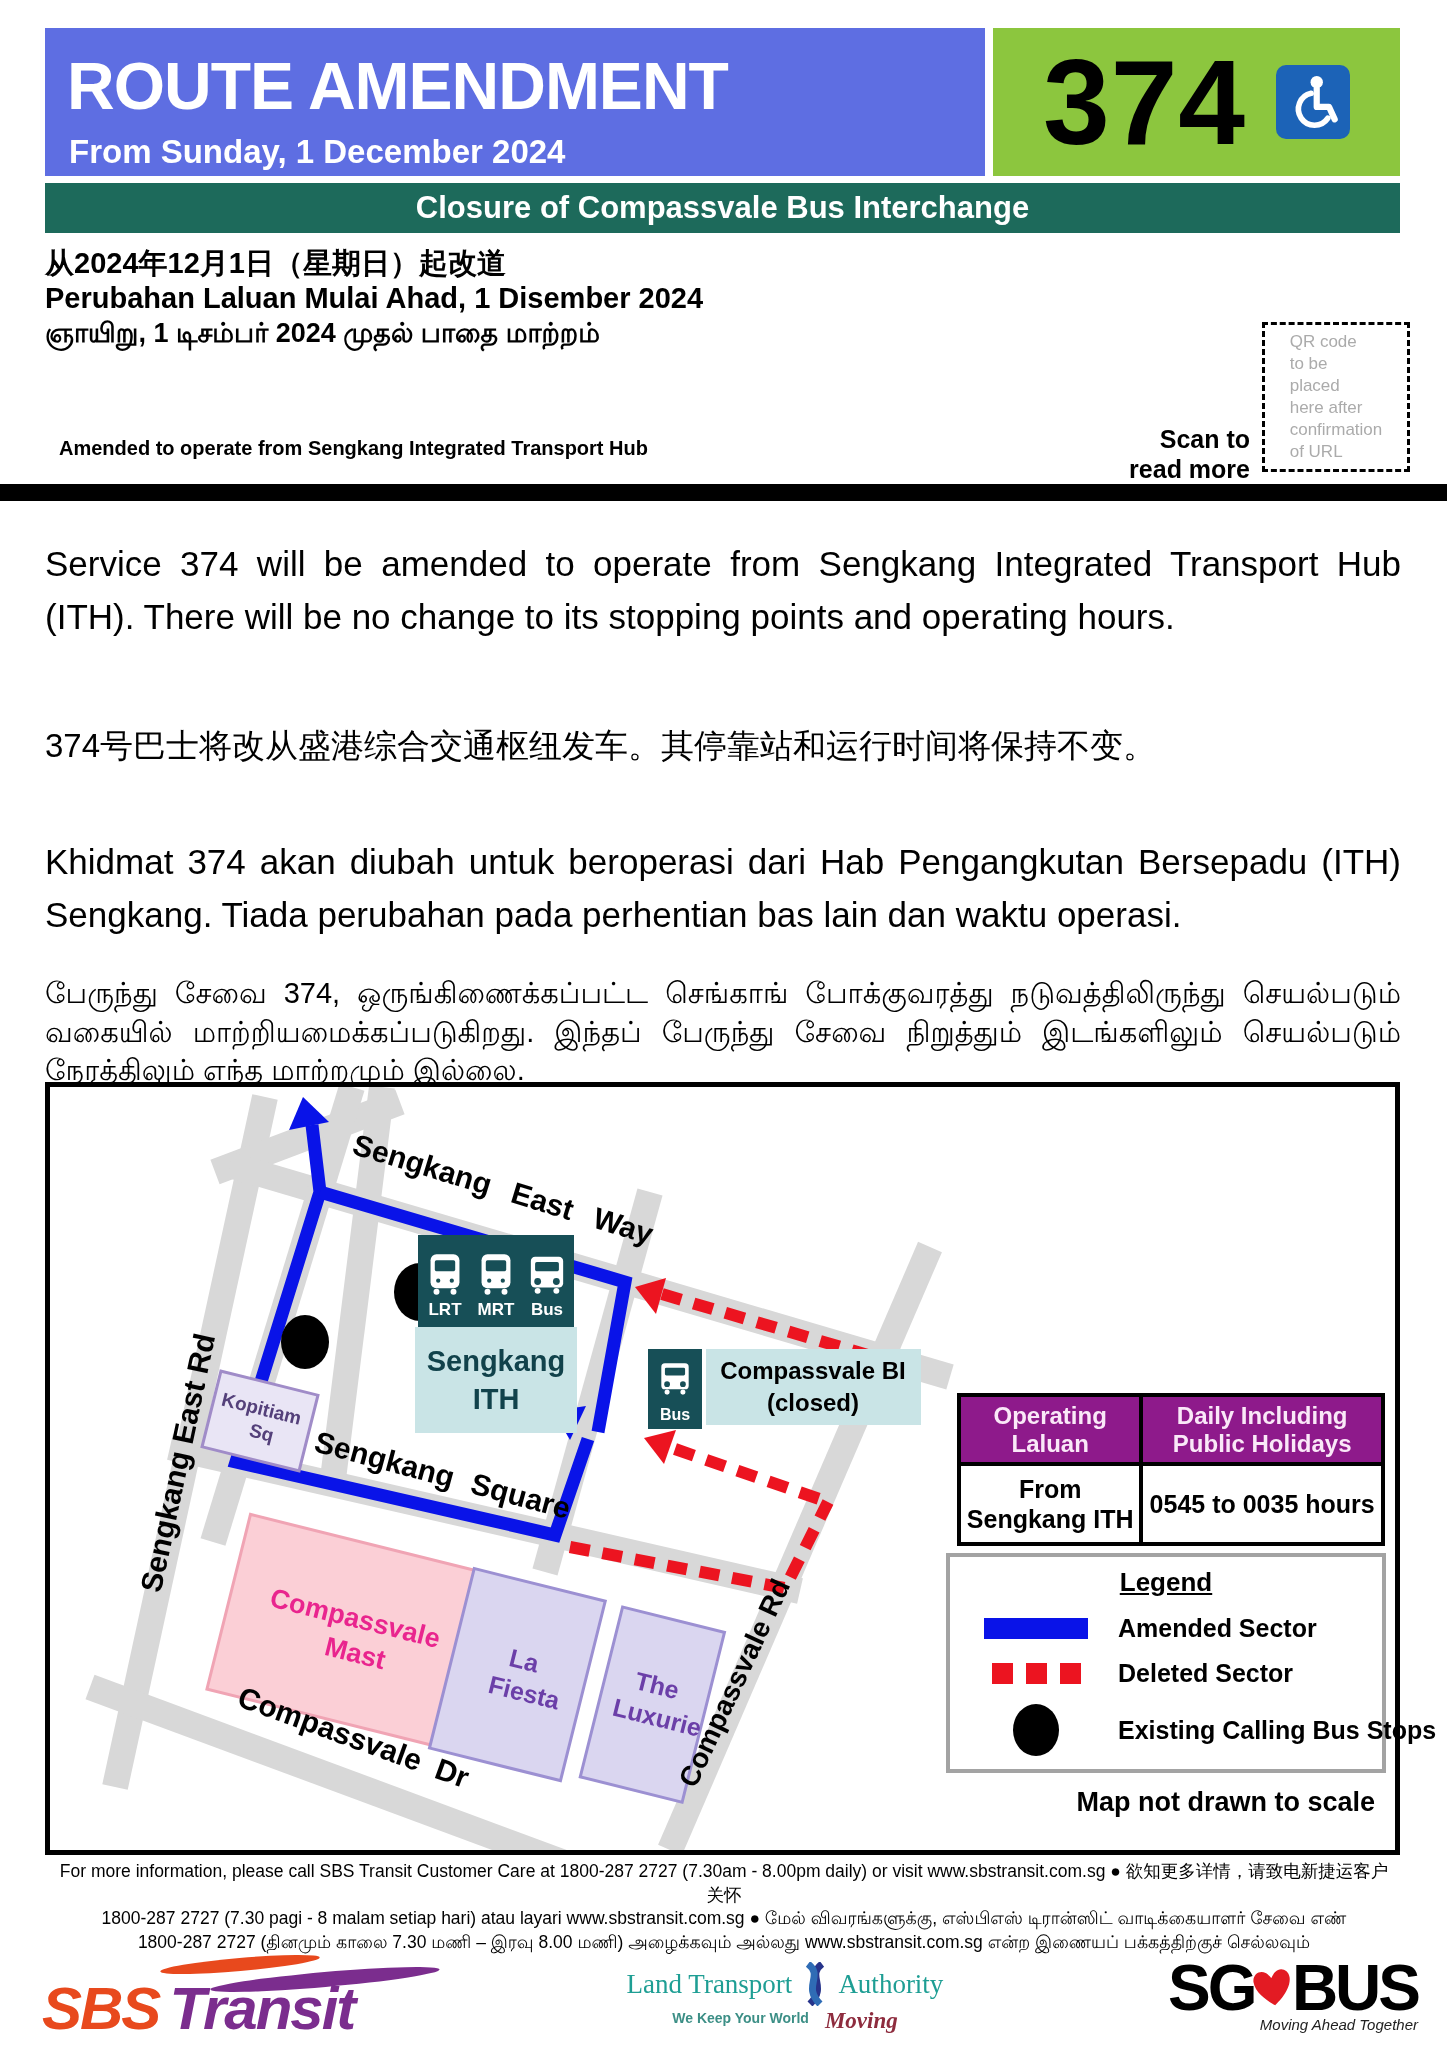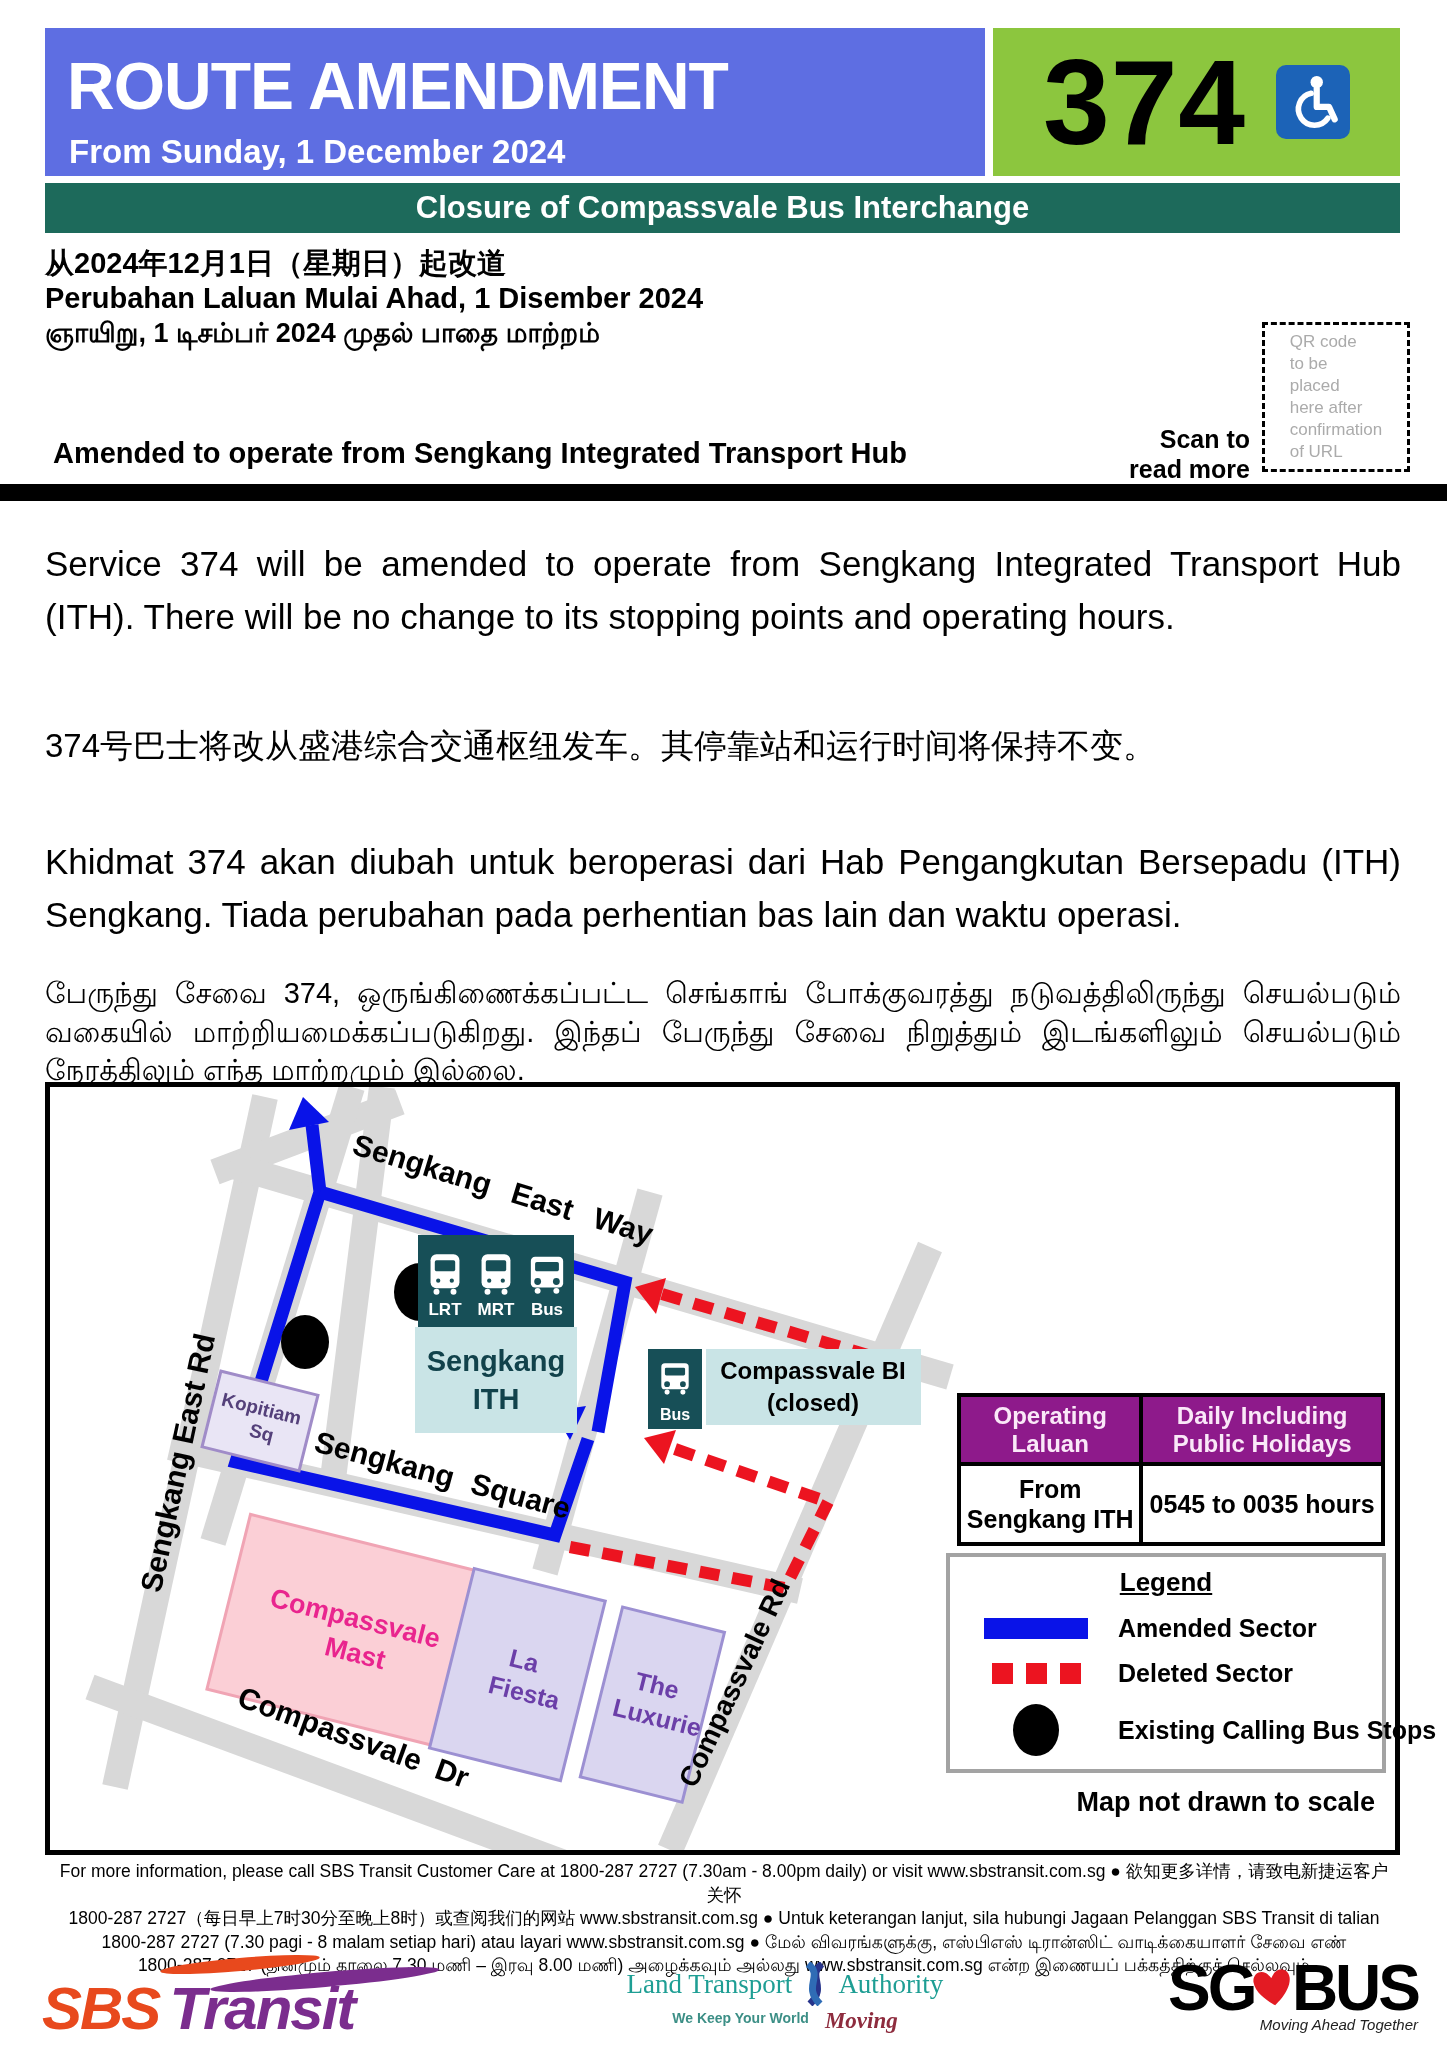--- a/index.html
+++ b/index.html
@@ -14,21 +14,21 @@
   .hdr-green{left:993px;top:28px;width:407px;height:148px;background:#8CC63E;display:flex;align-items:center;justify-content:center;}
   .svc-num{font-size:120px;font-weight:bold;line-height:1;letter-spacing:1px;}
   .wc-box{width:74px;height:74px;background:#1C63B7;border-radius:10px;margin-left:30px;display:flex;align-items:center;justify-content:center;}
   .banner{left:45px;top:183px;width:1355px;height:50px;background:#1D6A5B;display:flex;align-items:center;justify-content:center;}
   .banner span{color:#fff;font-size:31px;font-weight:bold;}
 
   
   .sub-cn{left:45px;top:244px;font-size:29px;font-weight:bold;}
   .sub-my{left:45px;top:282px;font-size:29px;font-weight:bold;}
   .sub-ta{left:45px;top:318px;font-size:27px;font-weight:bold;}
-  .headline{left:53px;top:437px;font-size:29px;font-weight:bold;text-align:right;}
+  .headline{left:59px;top:437px;font-size:20px;font-weight:bold;text-align:right;}
   .scan{left:1078px;top:424px;width:172px;text-align:right;font-size:25px;font-weight:bold;line-height:30px;}
   .qrbox{left:1262px;top:322px;width:142px;height:144px;border:3px dashed #000;
          display:flex;align-items:center;justify-content:center;text-align:left;}
   .qrtext{color:#ABABAB;font-size:17px;line-height:22px;white-space:pre-line;}
   .rule{left:0;top:484px;width:1447px;height:17px;background:#000;}
 
   
   .p1{left:45px;top:538px;width:1356px;font-size:35px;line-height:1.5;text-align:justify;}
   .p2{left:45px;top:724px;width:1356px;font-size:33px;}
   .p3{left:45px;top:836px;width:1356px;font-size:35px;line-height:1.5;text-align:justify;}
@@ -267,21 +267,20 @@
           </span>
         <span class="lg-label">Existing Calling Bus Stops</span>
       </div>
     </div>
 
     <div class="map-note">Map not drawn to scale</div>
   </div>
 
   <div class="abs footer">
     <div>For more information, please call SBS Transit Customer Care at 1800-287 2727 (7.30am - 8.00pm daily) or visit www.sbstransit.com.sg ● 欲知更多详情，请致电新捷运客户关怀</div>
-    <div>1800-287 2727（每日早上7时30分至晚上8时）或查阅我们的网站 www.sbstransit.com.sg ● Untuk keterangan lanjut, sila hubungi Jagaan Pelanggan SBS Transit di talian</div>
     <div>1800-287 2727 (7.30 pagi - 8 malam setiap hari) atau layari www.sbstransit.com.sg ● மேல் விவரங்களுக்கு, எஸ்பிஎஸ் டிரான்ஸிட் வாடிக்கையாளர் சேவை எண்</div>
     <div>1800-287 2727 (தினமும் காலை 7.30 மணி – இரவு 8.00 மணி) அழைக்கவும் அல்லது www.sbstransit.com.sg என்ற இணையப் பக்கத்திற்குச் செல்லவும்</div>
   </div>
 
   <div class="abs sbs">
     <span class="sw1"></span>
     <span class="sw2"></span>
     <div class="sbs-text">
       <span class="s1">SBS</span><span class="s2">Transit</span>
     </div>

